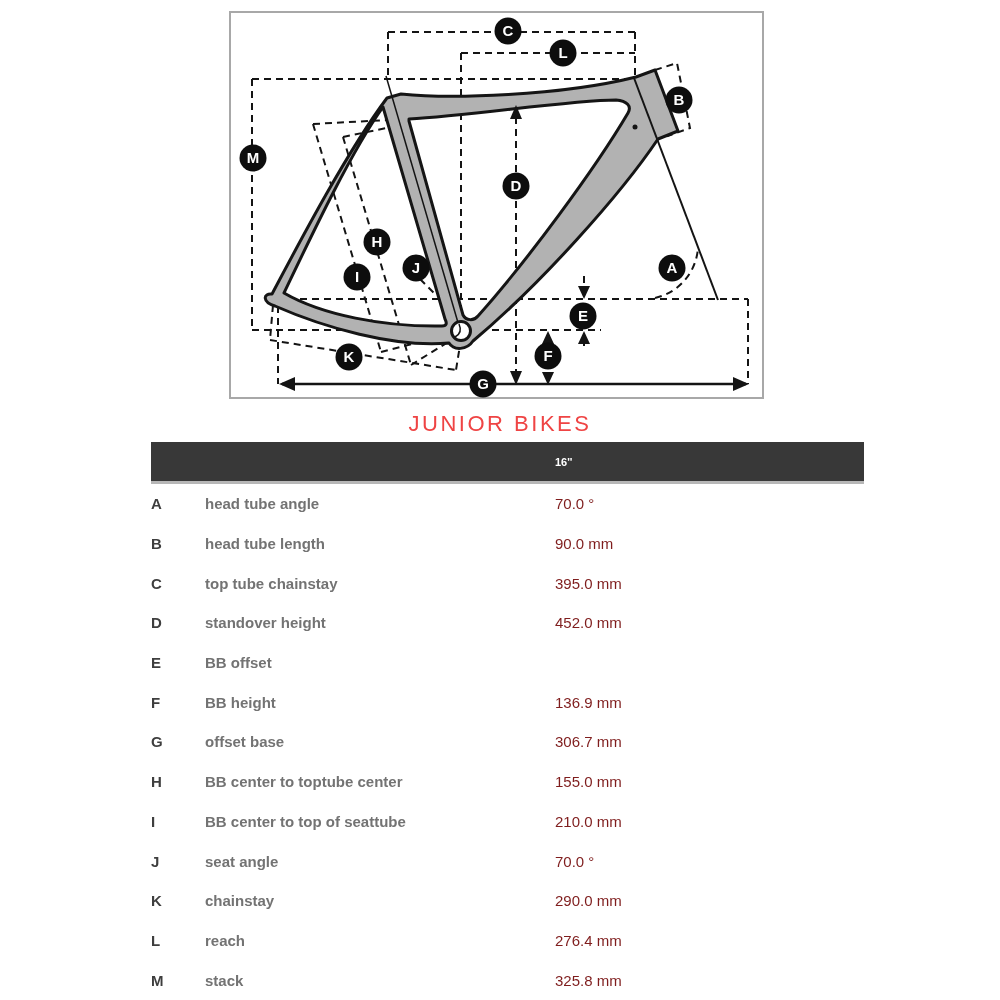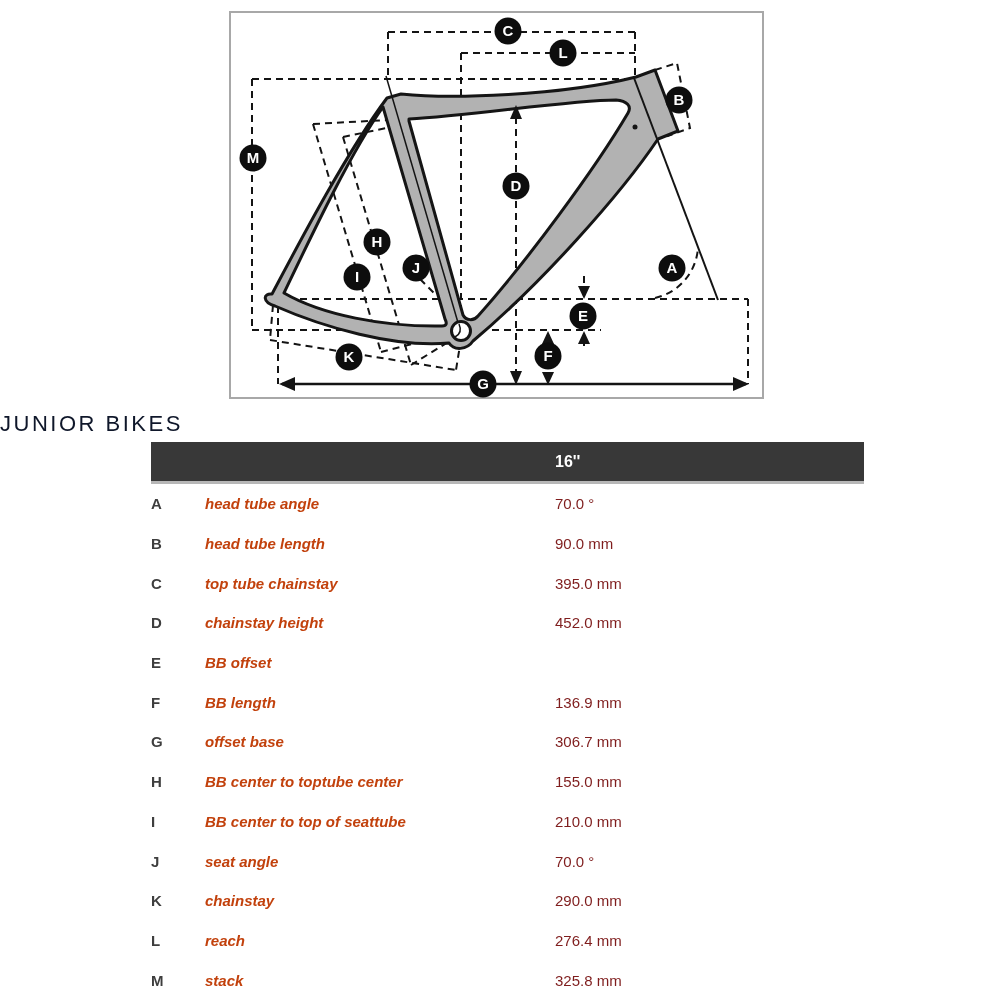--- a/index.html
+++ b/index.html
@@ -1,27 +1,27 @@
 <!DOCTYPE html>
 <html><head>
 <meta charset="utf-8">
 <style>
   html,body{margin:0;padding:0;background:#fff;}
   body{width:1000px;height:1000px;font-family:"Liberation Sans",sans-serif;}
   .page{position:relative;width:1000px;height:1000px;overflow:hidden;background:#fff;}
   svg.geo{position:absolute;left:0;top:0;}
-  .title{position:absolute;top:411px;left:0;width:1000px;text-align:left;
-         font-size:22px;color:#0f172a;letter-spacing:2.5px;font-weight:400;}
+  .title{position:absolute;top:411px;left:0;width:1000px;text-align:center;
+         font-size:22px;color:#ef4444;letter-spacing:2.5px;font-weight:400;}
   table.tbl{position:absolute;top:442px;left:151px;width:713px;
             border-collapse:collapse;table-layout:fixed;}
-  table.tbl th{background:#383838;color:#ffffff;font-size:16px;font-weight:bold;
+  table.tbl th{background:#383838;color:#ffffff;font-size:11px;font-weight:bold;
                text-align:left;height:39px;border-bottom:3px solid #b7b7b7;padding:0;}
   table.tbl td{height:39.7px;font-size:15px;vertical-align:middle;padding:0;}
   td.letter{font-weight:bold;color:#3e3e3e;padding-left:12px;}
-  td.name{font-weight:bold;color:#c2410c;font-style:italic;}
+  td.name{font-weight:bold;color:#737373;}
   td.value{color:#7f1d1d;}
   
   .dash{stroke:#141414;stroke-width:2;fill:none;stroke-dasharray:7 5;}
   .solid{stroke:#141414;fill:none;}
   .frame{fill:#b2b2b2;stroke:#151515;stroke-width:3;stroke-linejoin:round;fill-rule:evenodd;}
   .arrow{fill:#141414;stroke:none;}
   .lblc{fill:#0d0d0d;}
   .lblt{fill:#ffffff;font-weight:bold;font-size:15px;text-anchor:middle;
         font-family:"Liberation Sans",sans-serif;}
 </style>
@@ -187,33 +187,33 @@
     </tr>
 
     <tr>
       <td class="letter">C</td>
       <td class="name">top tube chainstay</td>
       <td class="value">395.0 mm</td>
     </tr>
 
     <tr>
       <td class="letter">D</td>
-      <td class="name">chainstay height</td>
+      <td class="name">standover height</td>
       <td class="value">452.0 mm</td>
     </tr>
 
     <tr>
       <td class="letter">E</td>
       <td class="name">BB offset</td>
       <td class="value"></td>
     </tr>
 
     <tr>
       <td class="letter">F</td>
-      <td class="name">BB length</td>
+      <td class="name">BB height</td>
       <td class="value">136.9 mm</td>
     </tr>
 
     <tr>
       <td class="letter">G</td>
       <td class="name">offset base</td>
       <td class="value">306.7 mm</td>
     </tr>
 
     <tr>

